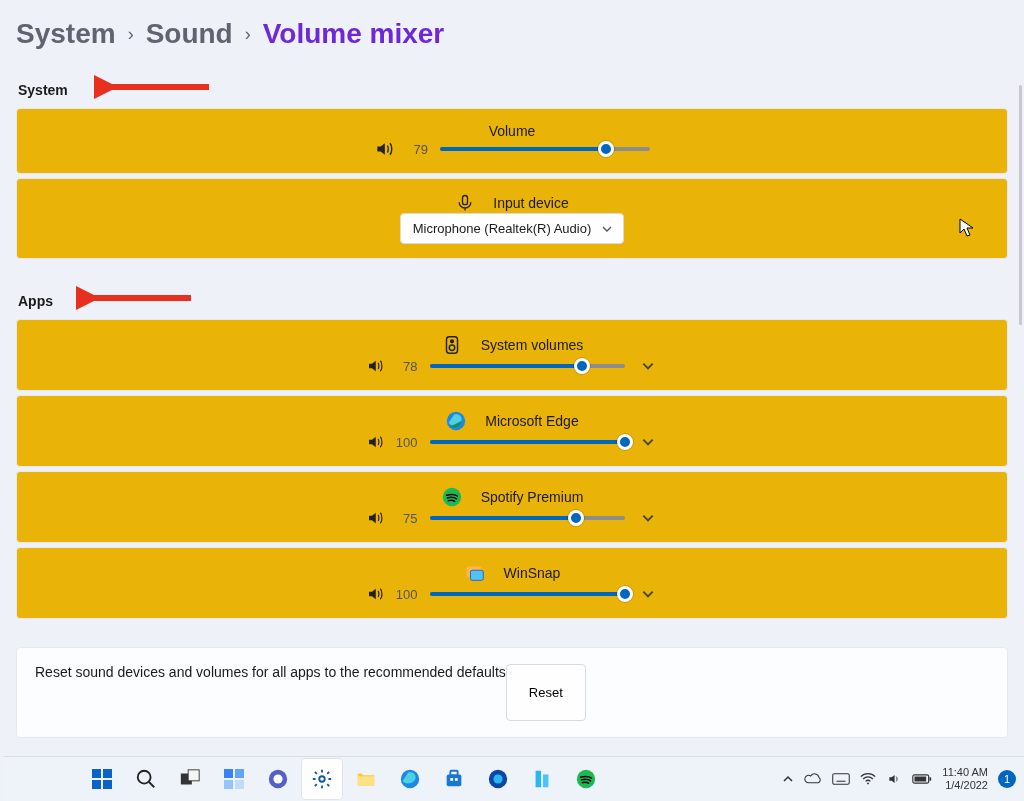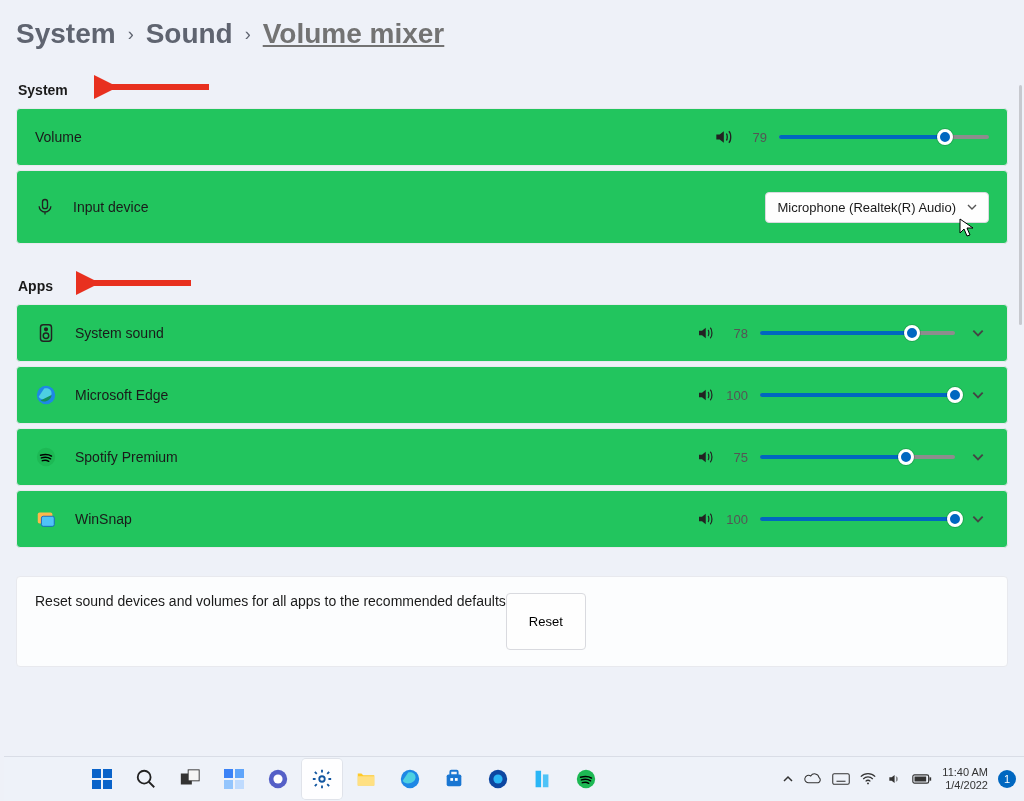--- a/index.html
+++ b/index.html
@@ -2,24 +2,24 @@
 <html><head>
 <meta charset="utf-8">
 <style>
   * { box-sizing: border-box; margin:0; padding:0; font-family: "Segoe UI", "Segoe UI Variable", sans-serif; }
   html,body { width:1024px; height:801px; background:#f2f5fb; overflow:hidden; color:#1a1a1a; }
   .page { width:1024px; height:801px; position:relative; background:#eef1f8; }
   .content { position:absolute; left:10px; top:0; right:10px; bottom:45px; padding:18px 6px 0 6px; overflow:hidden; }
   .breadcrumb { display:flex; align-items:center; gap:12px; margin-bottom:26px; }
   .breadcrumb a { font-size:28px; font-weight:600; color:#5f6470; text-decoration:none; }
   .breadcrumb .sep { font-size:18px; color:#5f6470; }
-  .breadcrumb .current { font-size:28px; font-weight:600; color:#737373;text-decoration:underline; }
+  .breadcrumb .current { font-size:28px; font-weight:600; color:#6d28d9; }
   .section-label { font-size:14px; font-weight:600; margin:6px 2px 10px 2px; display:inline-block; }
   .annotation-arrow { position:absolute; pointer-events:none; }
-  .card-group .card { background:#22c55e; border:1px solid #e8e9ee; border-radius:4px; margin-bottom:4px; padding:14px 18px; display:flex; align-items:center; min-height:58px; }
+  .card-group .card { background:#eab308; border:1px solid #e8e9ee; border-radius:4px; margin-bottom:4px; padding:14px 18px; display:flex; align-items:center; min-height:58px;flex-direction:column; }
   .card-group { margin-bottom:28px; }
   .card .left { display:flex; align-items:center; gap:18px; flex:0 0 auto; }
   .card .label { font-size:14px; }
   .card .spacer { flex:1 1 auto; }
   .card .right { display:flex; align-items:center; gap:12px; }
   .vol-num { font-size:13px; color:#555; min-width:22px; text-align:right; }
   .slider { position:relative; width:210px; height:20px; }
   .slider.small { width:195px; }
   .slider .track-bg { position:absolute; left:0; right:0; top:8px; height:4px; background:#8d8d8d; border-radius:2px; }
   .slider .track-fill { position:absolute; left:0; top:8px; height:4px; background:#0067c0; border-radius:2px; }
@@ -132,21 +132,21 @@
     <div class="card-group" id="apps-group">
         <div class="card">
           <div class="left">
             <span class="app-icon">
               <svg width="22" height="22" viewBox="0 0 24 24" fill="none" stroke="#222" stroke-width="1.6">
                 <rect x="6" y="3" width="12" height="18" rx="3"></rect>
                 <circle cx="12" cy="8" r="1.5" fill="#222"></circle>
                 <circle cx="12" cy="15" r="3"></circle>
               </svg>
             </span>
-            <span class="label">System sound</span>
+            <span class="label">System volumes</span>
           </div>
           <div class="spacer"></div>
           <div class="right">
             <span class="vol-icon">
               <svg width="18" height="18" viewBox="0 0 24 24" fill="none" stroke="#222" stroke-width="1.6">
                 <path d="M4 9v6h4l5 4V5L8 9H4z" fill="#222" stroke="none"></path>
                 <path d="M16 8c1.5 1 1.5 7 0 8M19 5c3 2.5 3 11.5 0 14"></path>
               </svg>
             </span>
             <span class="vol-num">78</span>

